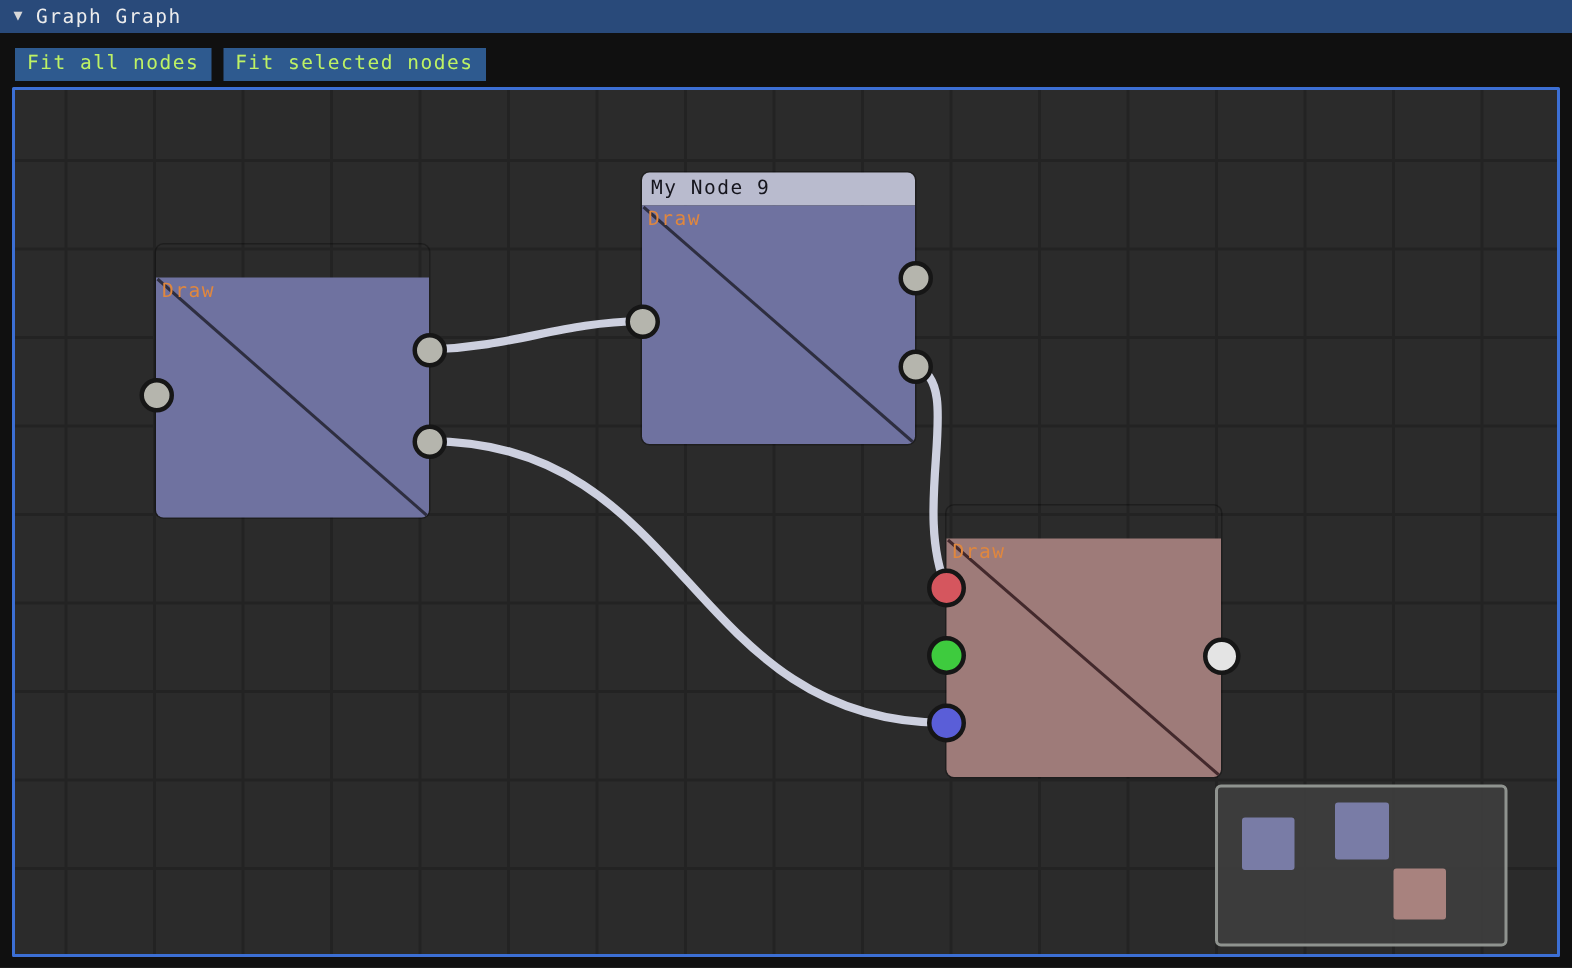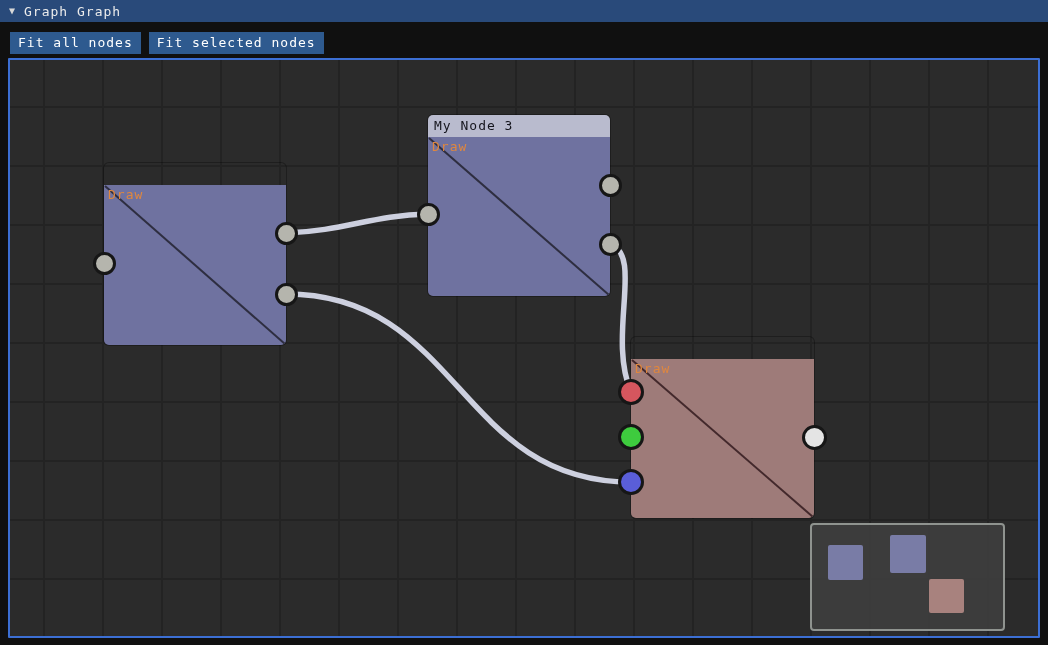--- a/index.html
+++ b/index.html
@@ -16,21 +16,21 @@
     background:#294a7a;
     display:flex; align-items:center; gap:9px; padding-left:9px;
   }
   .collapse-arrow { font-size:10px; color:#d8d8d8; line-height:1; cursor:pointer; }
   .titlebar-text { color:#ececec; letter-spacing:1px; }
   .toolbar {
     position:absolute; left:10px; top:32px; height:22px;
     display:flex; gap:8px;
   }
   .btn {
-    background:#2e5a8f; color:#ffffff; border:none;
+    background:#2e5a8f; color:#bef264; border:none;
     font-family:inherit; font-size:13px; letter-spacing:1px;
     padding:2px 8px 3px 8px; height:22px; cursor:pointer;
   }
   .canvas {
     position:absolute;
     background:#2b2b2b;
     border:2px solid #3c6fd4;
     border-radius:1px;
     background-image:
       linear-gradient(to right, #232323 2px, transparent 2px),
@@ -91,21 +91,21 @@
 <div class="canvas" id="canvas" style="left: 8px; top: 58px; width: 1032px; height: 580px;">
     <div class="node" style="left: 94px; top: 103px; width: 182px; height: 182px;">
       <div class="node-body" style="background: rgb(111, 114, 160);">
         <svg width="182" height="160">
           <line x1="1" y1="1" x2="181" y2="159" stroke="#2e2e40" stroke-width="2"></line>
         </svg>
         <div class="node-label" style="color: rgb(224, 135, 62);">Draw</div>
       </div>
     </div>
     <div class="node" style="left: 418px; top: 55px; width: 182px; height: 181px;">
-      <div class="node-header" style="background: rgb(185, 187, 206); color: rgb(21, 21, 29);">My Node 3</div>
+      <div class="node-header" style="background: rgb(185, 187, 206); color: rgb(21, 21, 29);">My Node 9</div>
       <div class="node-body" style="background: rgb(111, 114, 160);">
         <svg width="182" height="159">
           <line x1="1" y1="1" x2="181" y2="158" stroke="#2e2e40" stroke-width="2"></line>
         </svg>
         <div class="node-label" style="color: rgb(224, 135, 62);">Draw</div>
       </div>
     </div>
     <div class="node" style="left: 621px; top: 277px; width: 183px; height: 181px;">
       <div class="node-body" style="background: rgb(158, 123, 121);">
         <svg width="183" height="159">

